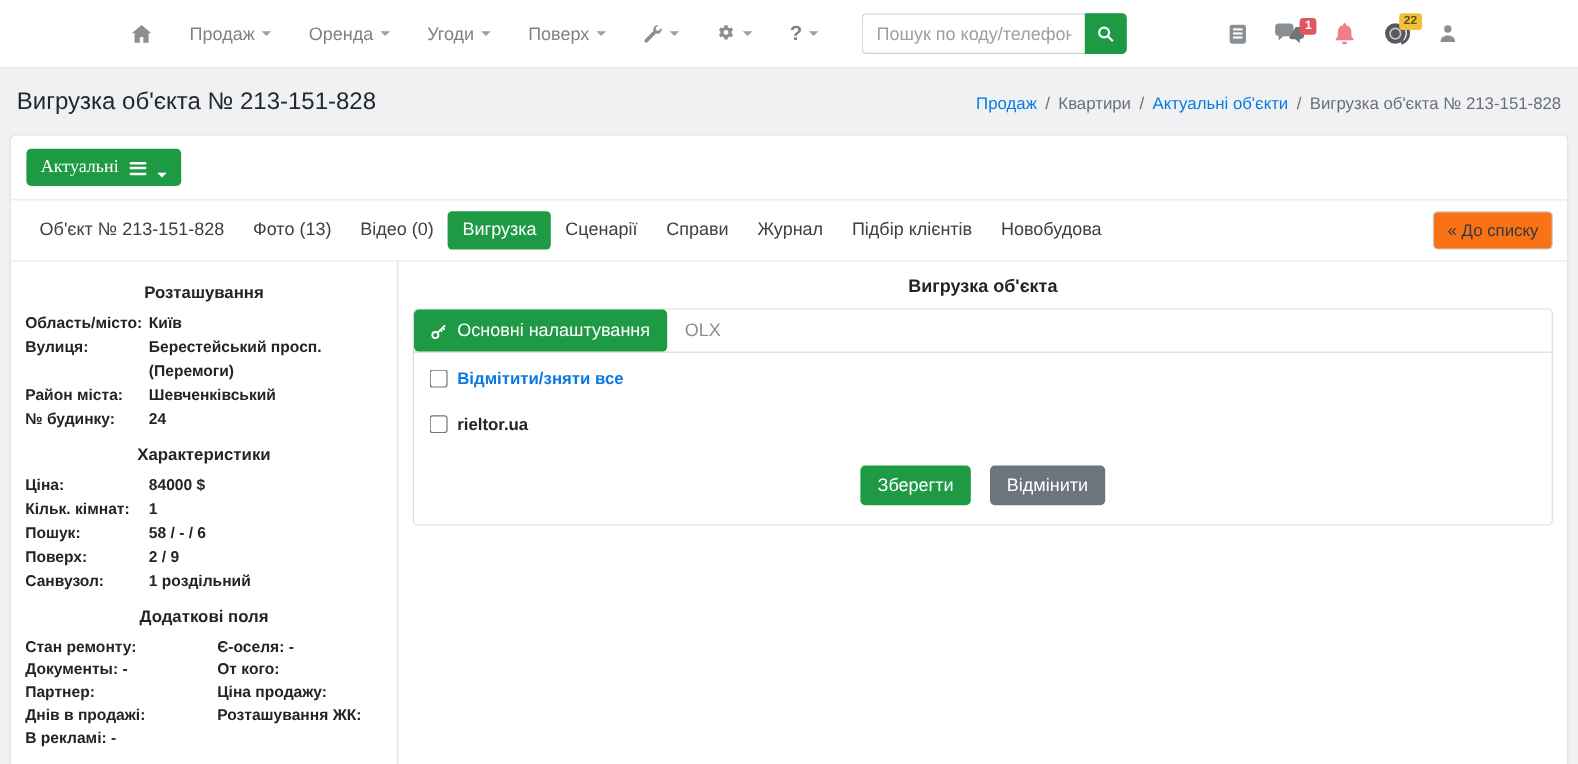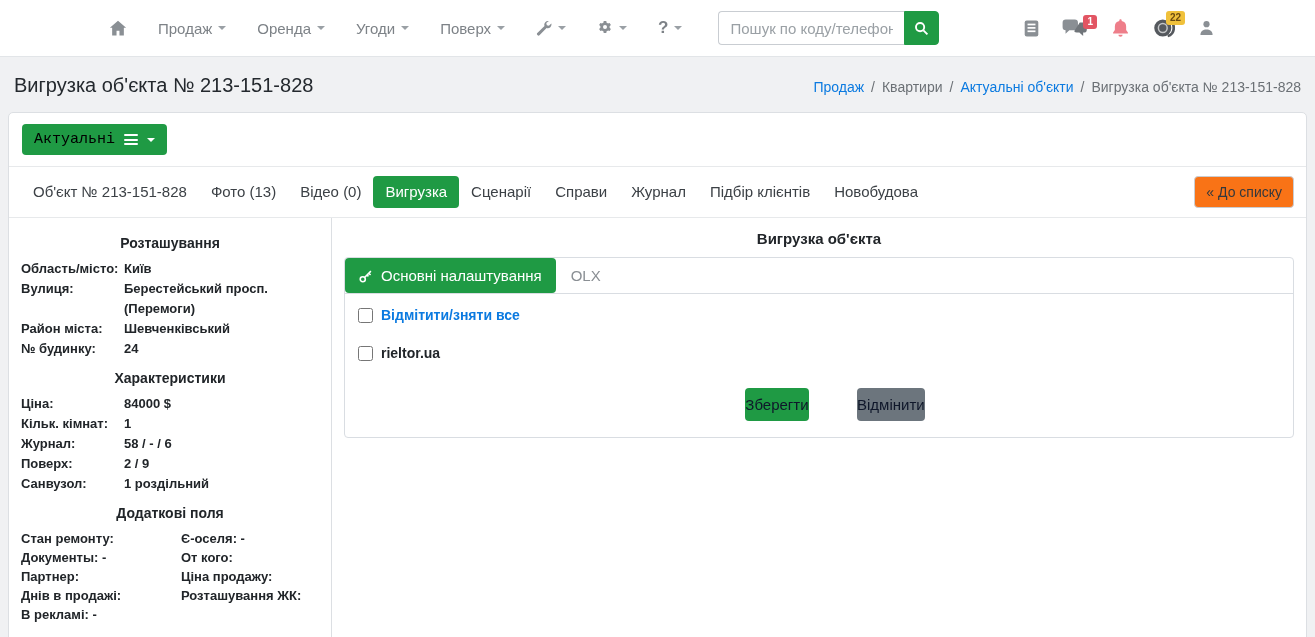--- a/index.html
+++ b/index.html
@@ -32,23 +32,23 @@
     padding:17px 14px 15px; }
   .page-title { font-size:20px; font-weight:400; color:#24292e; }
   .breadcrumb { font-size:14px; color:#6b7075; display:flex; gap:7px; align-items:baseline; }
   .breadcrumb .crumb-link { color:#0b7ae0; cursor:pointer; text-decoration:none; }
   .breadcrumb .sep { color:#6b7075; }
 
   
   .panel { margin:0 8px; background:#fff; border:1px solid #dcdfe3; border-radius:5px;
     min-height:521px; }
   .panel-toolbar { padding:11px 13px; border-bottom:1px solid #e7e9eb; }
-  .btn-status { display:inline-flex; align-items:center; gap:9px; background:#1f9a44; color:#000000;
+  .btn-status { display:inline-flex; align-items:flex-end; gap:9px; background:#1f9a44; color:#ffffff;
     border:none; font-size:15px; padding:7px 12px; border-radius:4px; cursor:pointer;
-    font-family:Liberation Mono, monospace; }
+    font-family:Liberation Serif, serif; }
   .hamburger { display:inline-block; width:14px; }
   .hamburger span { display:block; height:2px; background:#fff; margin:2.5px 0; border-radius:1px; }
   .caret-w { width:0; height:0; border-left:4px solid transparent; border-right:4px solid transparent;
     border-top:4px solid #fff; }
 
   .panel-tabs { display:flex; padding:9px 12px; border-bottom:1px solid #e7e9eb;
     font-size:15px; color:#3c4146; }
   .tab { padding:7px 12px; cursor:pointer; white-space:nowrap; }
   .tab.active { background:#1f9a44; color:#fff; border-radius:4px; }
   .btn-back { margin-left:auto; background:#f97316; border:1px solid #c9cdd2; border-radius:4px;
@@ -79,22 +79,22 @@
     font-size:15px; padding:9px 14px; border-radius:4px; cursor:pointer; }
   .tab-olx { margin-left:15px; color:#8a8f94; font-size:15px; cursor:pointer; }
   .inner-body { padding:13px; }
   .check-row { display:flex; align-items:center; gap:8px; }
   .check-row input { width:15px; height:15px; cursor:pointer; }
   .row-selectall { margin-bottom:22px; }
   .row-selectall .chk-label { color:#0b7ae0; font-weight:bold; font-size:14px; cursor:pointer; }
   .row-platform { margin-bottom:27px; }
   .row-platform .chk-label { font-size:14px; cursor:pointer;font-weight:bold; }
   .btn-row { text-align:center; padding-bottom:3px; }
-  .btn { border:none; border-radius:4px; font-size:15px; padding:8px 0; color:#0f172a;
-    cursor:pointer; font-family:"Liberation Sans", sans-serif;margin-left:32px; }
+  .btn { border:none; border-radius:4px; font-size:15px; padding:8px 14px; color:#ffffff;
+    cursor:pointer; font-family:"Liberation Sans", sans-serif; }
   .btn-save { background:#1f9a44; margin-right:12px; }
   .btn-cancel { background:#6c757d; }
 </style>
 </head>
 <body>
 
 <nav class="navbar">
   <div class="nav-inner">
     <span class="nav-item">
       <svg width="18" height="17" viewBox="0 0 16 15">
@@ -247,21 +247,21 @@
       <div class="section-title">Характеристики</div>
       <div class="def-row">
         <span class="lbl">Ціна:</span>
         <span class="val">84000 $</span>
       </div>
       <div class="def-row">
         <span class="lbl">Кільк. кімнат:</span>
         <span class="val">1</span>
       </div>
       <div class="def-row">
-        <span class="lbl">Журнал:</span>
+        <span class="lbl">Пошук:</span>
         <span class="val">58 / - / 6</span>
       </div>
       <div class="def-row">
         <span class="lbl">Поверх:</span>
         <span class="val">2 / 9</span>
       </div>
       <div class="def-row">
         <span class="lbl">Санвузол:</span>
         <span class="val">1 роздільний</span>
       </div>

